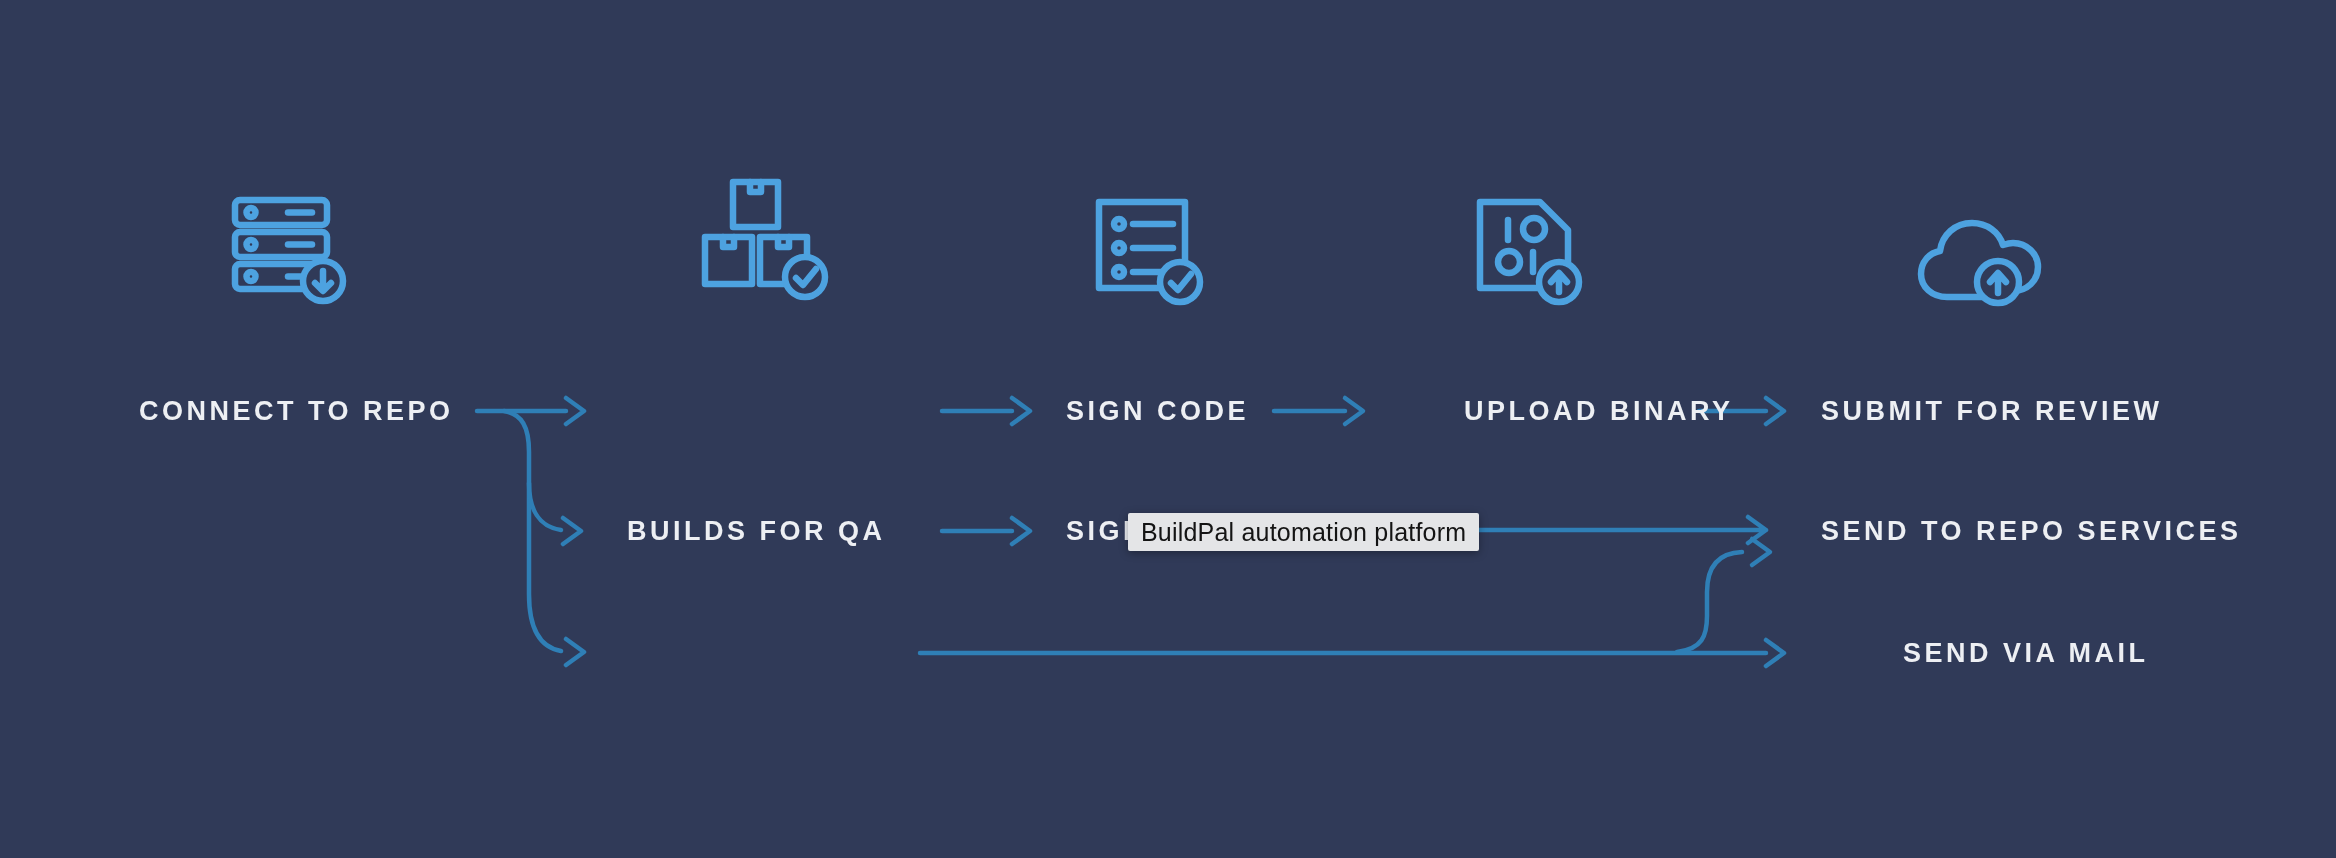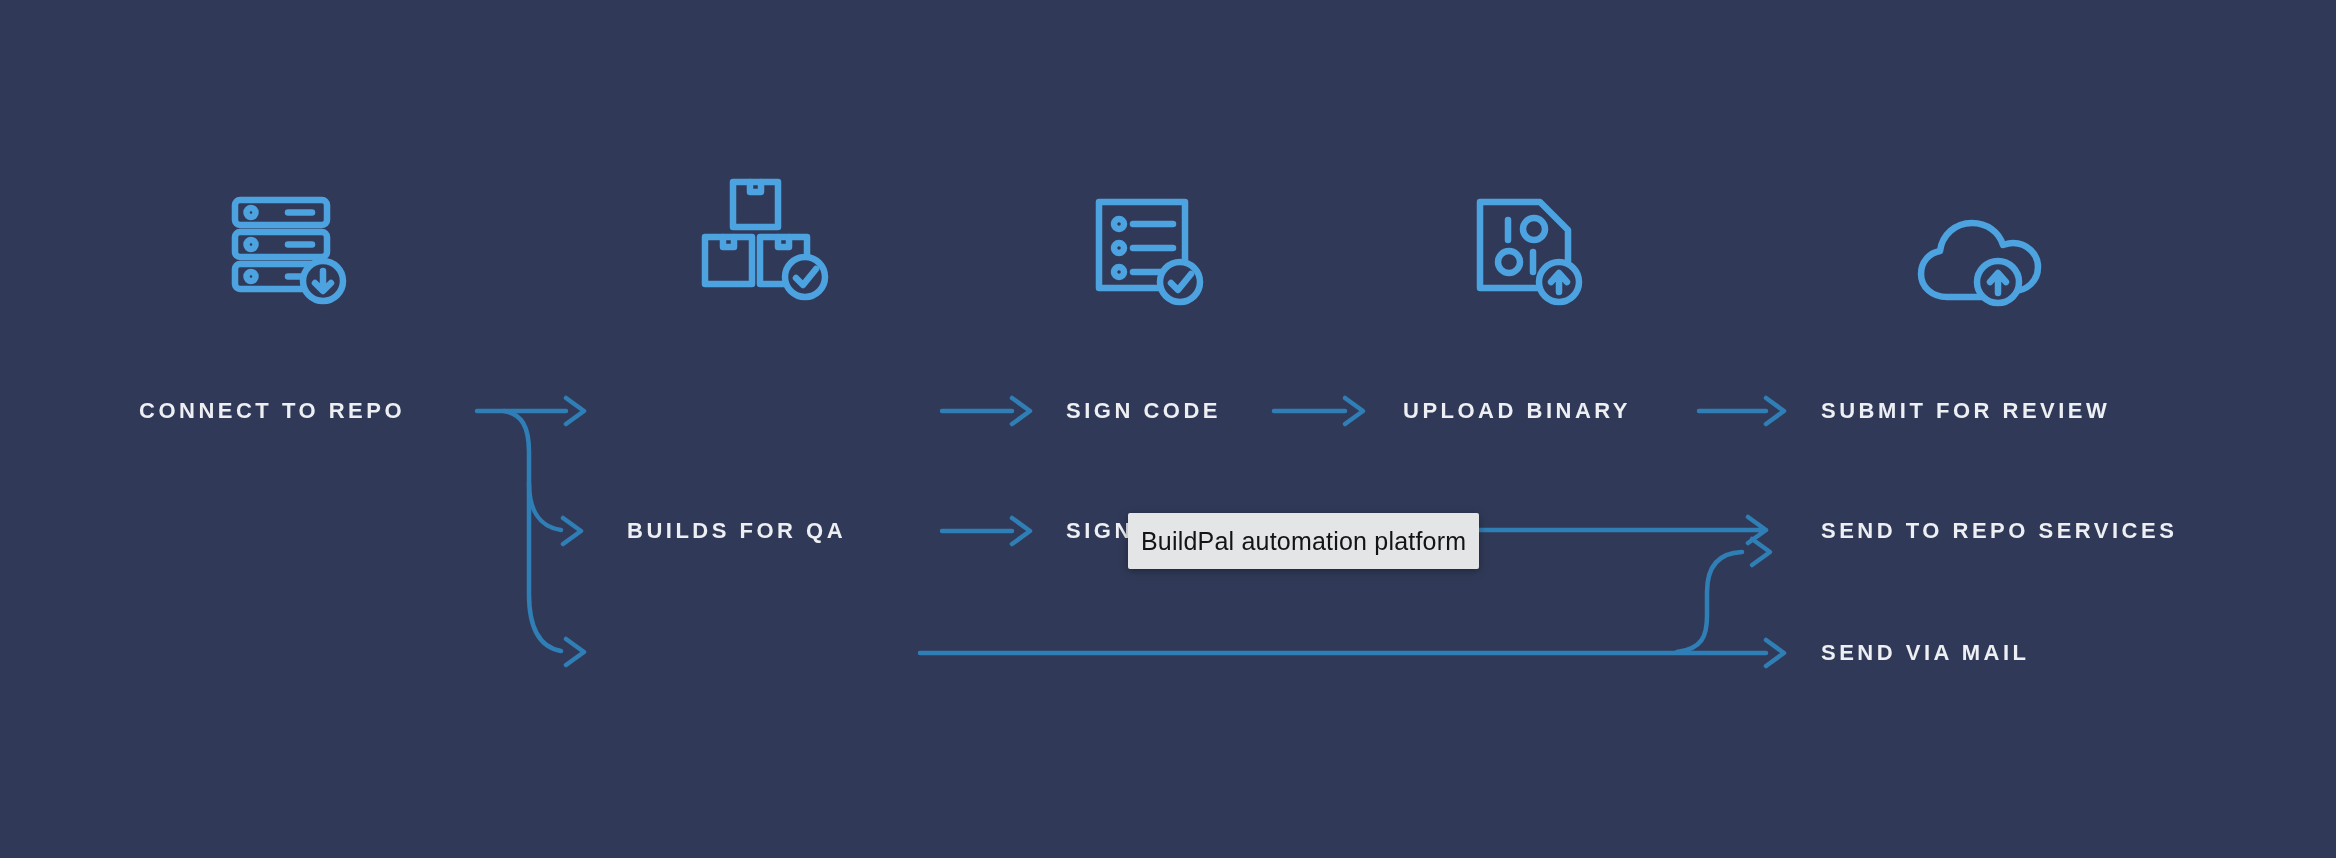--- a/index.html
+++ b/index.html
@@ -23,28 +23,28 @@
     fill:none;stroke:var(--connector);stroke-width:4.5;
     stroke-linecap:round;stroke-linejoin:round;
   }
   svg.icon{position:absolute;z-index:2;overflow:visible;}
   svg.icon .st{fill:none;stroke:var(--icon-stroke);stroke-width:6.5;stroke-linecap:round;stroke-linejoin:round;}
   svg.icon .badge{fill:var(--background);stroke:var(--icon-stroke);stroke-width:6.5;}
   .label{
     position:absolute;z-index:5;
     transform:translateY(-50%);
     white-space:nowrap;
-    font-weight:700;font-size:22px;letter-spacing:3.5px;
+    font-weight:700;font-size:27px;letter-spacing:3.5px;
     color:var(--label-text);
   }
   .tooltip{
     position:absolute;z-index:10;
     left:1128px;top:513px;height:38px;
     display:flex;align-items:center;
-    padding:9px 13px;
+    padding:0 13px;
     background:var(--tooltip-bg);
     color:var(--tooltip-text);
     font-size:25px;letter-spacing:0.2px;
     white-space:nowrap;
     border-radius:2px;
     box-shadow:0 2px 8px rgba(0,0,0,0.35);
   }
 </style>
 </head>
 <body>
@@ -112,26 +112,26 @@
   </svg>
 
   <svg class="icon" style="left:1916px;top:210px" width="130" height="100" viewBox="0 0 130 100">
     <path class="st" d="M31 87 C16 87 5 77 5 64 C5 52 13 43 24 41 C26 25 39 13 56 13 C71 13 83 22 87 35 C90 34 94 33 97 33 C111 33 122 44 122 57 C122 71 111 81 97 81 C95 84 92 87 88 87 Z"></path>
     <circle class="badge" cx="82" cy="72" r="21"></circle>
     <path class="st" d="M82 83 L82 64 M74 72 L82 63 L90 72"></path>
   </svg>
 
   <div class="label" style="left:139px;top:411px">CONNECT TO REPO</div>
   <div class="label" style="left:1066px;top:411px">SIGN CODE</div>
-  <div class="label" style="left:1403px;top:411px">UPLOAD BINARY</div>
+  <div class="label" style="left:1464px;top:411px">UPLOAD BINARY</div>
   <div class="label" style="left:1821px;top:411px">SUBMIT FOR REVIEW</div>
 
   <div class="label" style="left:627px;top:531px">BUILDS FOR QA</div>
   <div class="label" style="left:1066px;top:531px">SIGN</div>
   <div class="label" style="left:1821px;top:531px">SEND TO REPO SERVICES</div>
 
-  <div class="label" style="left:1821px;top:653px">SEND VIA MAIL</div>
+  <div class="label" style="left:1903px;top:653px">SEND VIA MAIL</div>
 
   <div class="tooltip">
     <span>BuildPal automation platform</span>
   </div>
 
 </div>
 
 </body></html>

